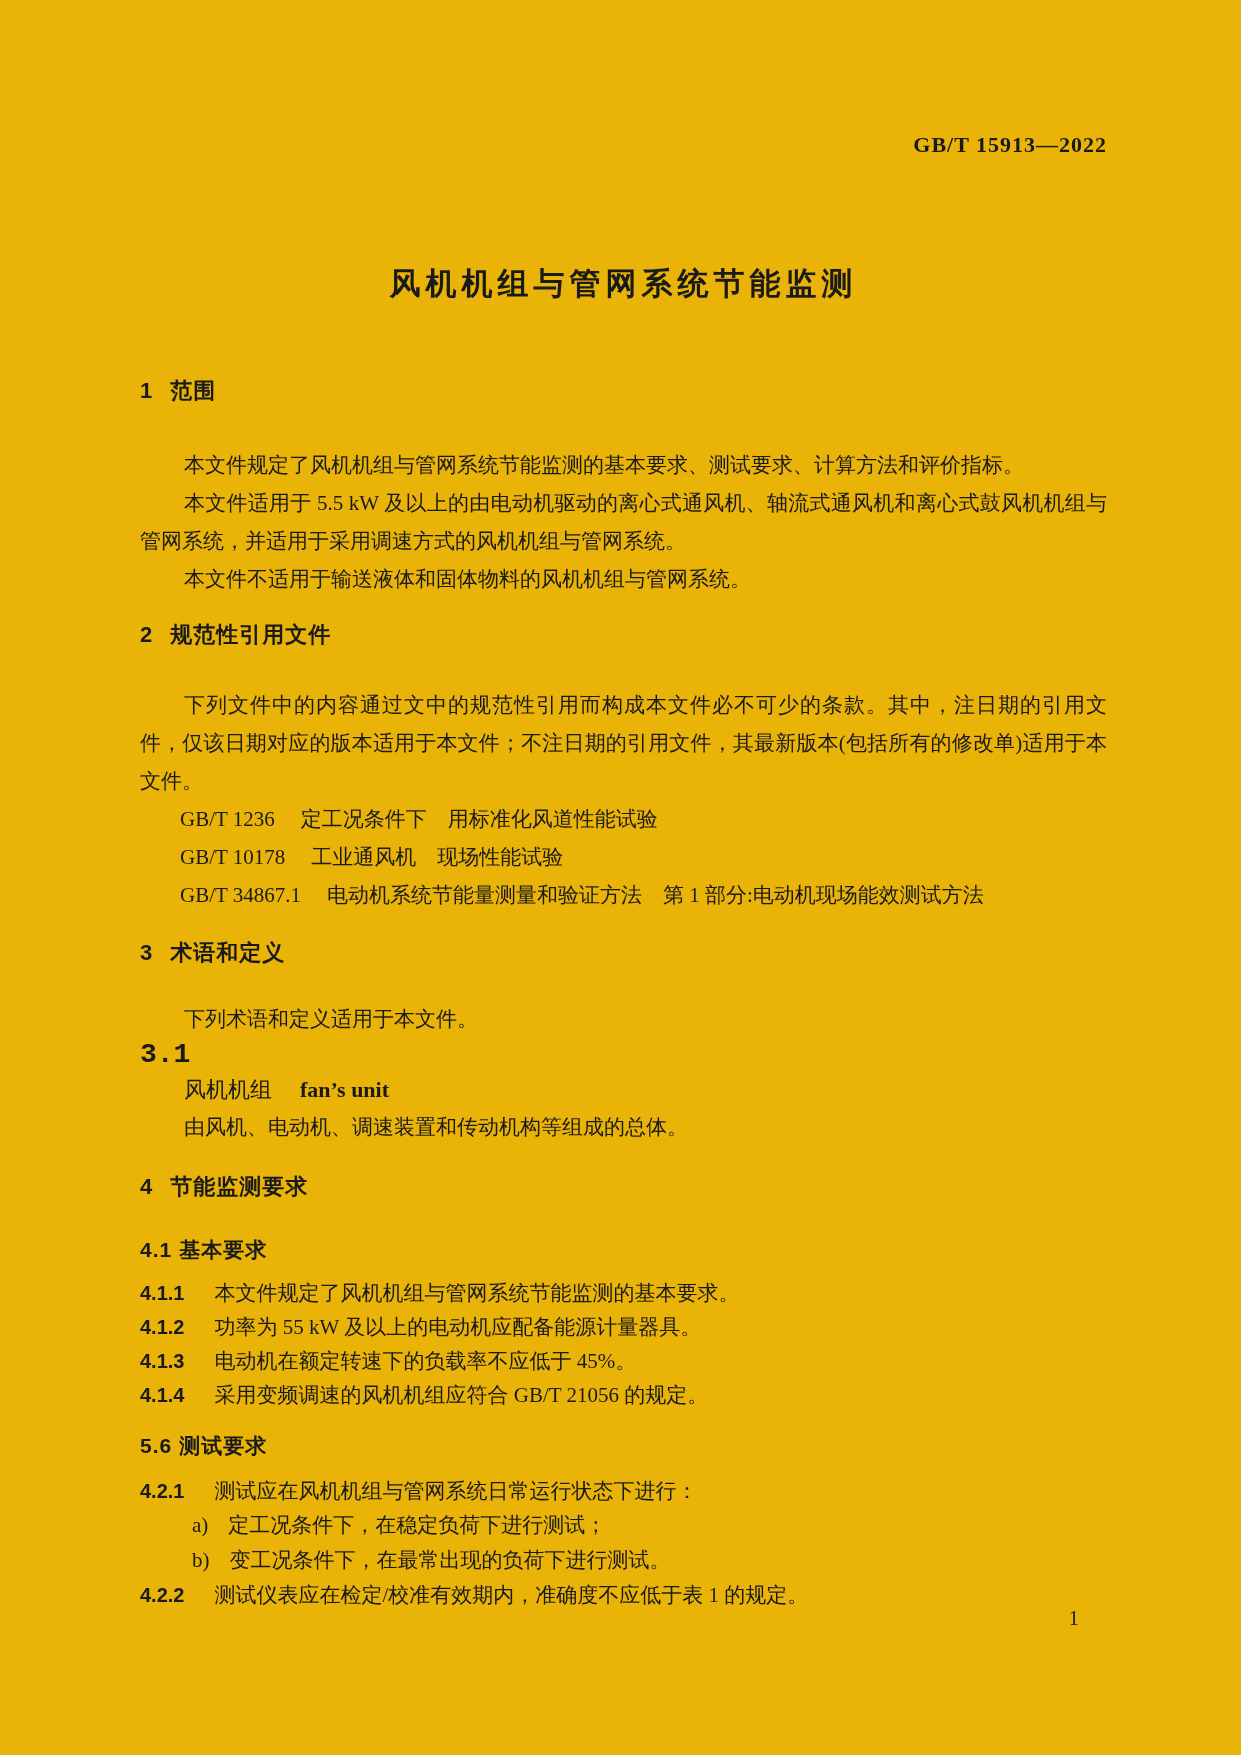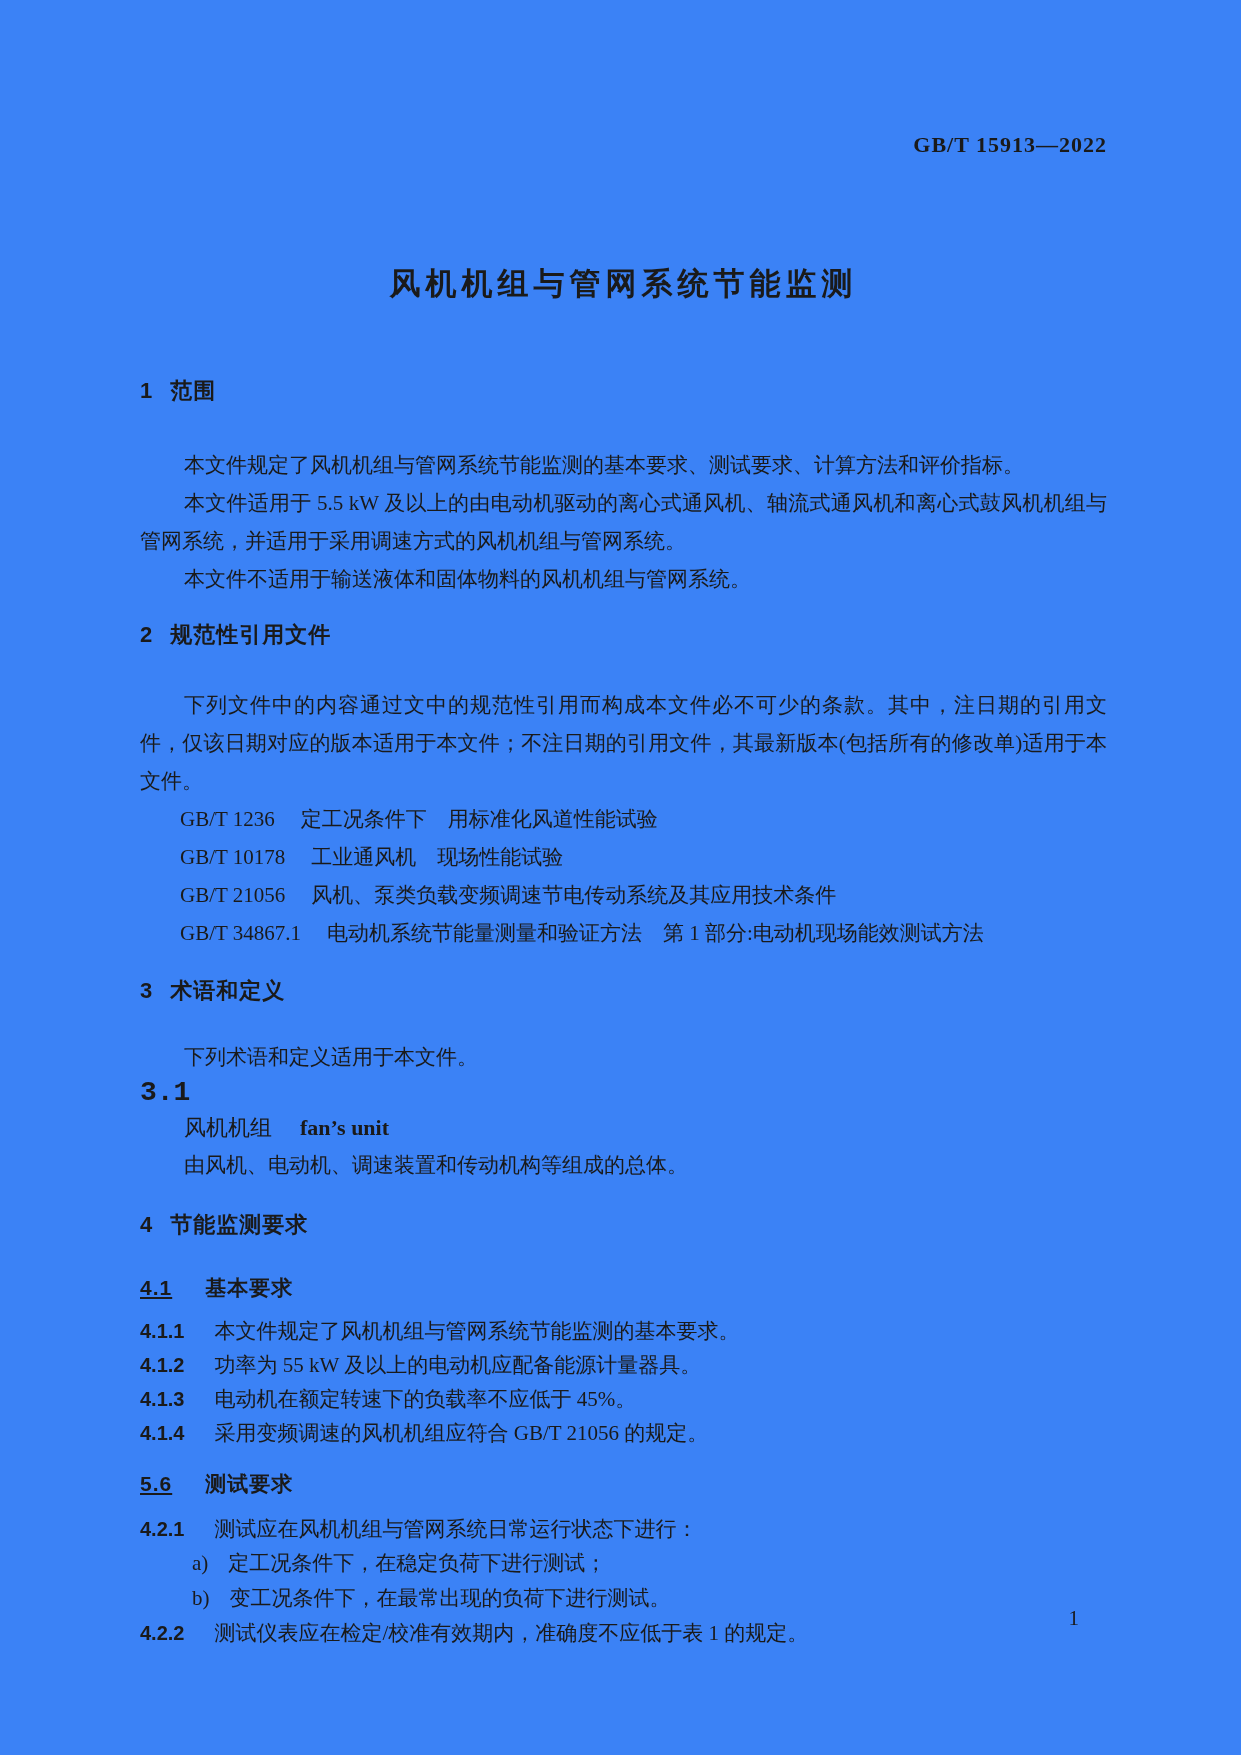--- a/index.html
+++ b/index.html
@@ -1,21 +1,21 @@
 <!DOCTYPE html>
 <html><head>
 <meta charset="utf-8">
 <style>
   * { margin: 0; padding: 0; box-sizing: border-box; }
   html, body { background: #ffffff; }
   .page {
     position: relative;
     width: 1241px;
     height: 1755px;
-    background: #3b82f6;
+    background: #eab308;
     color: #1a1a1a;
     overflow: hidden;
     font-family: "Liberation Serif", serif;
   }
   .content { padding: 132px 134px 0 140px; }
 
   .doc-code {
     text-align: right;
     font-family: "Liberation Serif", serif;
     font-weight: 700;
@@ -67,21 +67,21 @@
 
   .sub-heading {
     display: flex;
     align-items: baseline;
     font-family: "Liberation Sans", sans-serif;
     font-weight: 700;
     font-size: 21px;
     line-height: 28px;
     letter-spacing: 1px;
   }
-  .sub-heading .sec-num { margin-right: 33px; text-decoration: underline; }
+  .sub-heading .sec-num { margin-right: 7px; }
   .sub41 { margin-bottom: 12px; }
   .sub42 { margin-top: 20px; margin-bottom: 14px; }
 
   .clause {
     display: flex;
     align-items: baseline;
     font-family: "Liberation Serif", serif;
     font-size: 21px;
     line-height: 34px;
   }
@@ -149,23 +149,20 @@
       <span>规范性引用文件</span>
     </div>
     <p class="para">下列文件中的内容通过文中的规范性引用而构成本文件必不可少的条款。其中，注日期的引用文件，仅该日期对应的版本适用于本文件；不注日期的引用文件，其最新版本(包括所有的修改单)适用于本文件。</p>
     <div class="ref-line">
       <span class="ref-code">GB/T 1236</span><span>定工况条件下　用标准化风道性能试验</span>
     </div>
     <div class="ref-line">
       <span class="ref-code">GB/T 10178</span><span>工业通风机　现场性能试验</span>
     </div>
     <div class="ref-line">
-      <span class="ref-code">GB/T 21056</span><span>风机、泵类负载变频调速节电传动系统及其应用技术条件</span>
-    </div>
-    <div class="ref-line">
       <span class="ref-code">GB/T 34867.1</span><span>电动机系统节能量测量和验证方法　第 1 部分:电动机现场能效测试方法</span>
     </div>
 
     <div class="sec-heading sec3">
       <span class="sec-num">3</span>
       <span>术语和定义</span>
     </div>
     <p class="para">下列术语和定义适用于本文件。</p>
     <div class="term-num">3.1</div>
     <div class="term-line">

